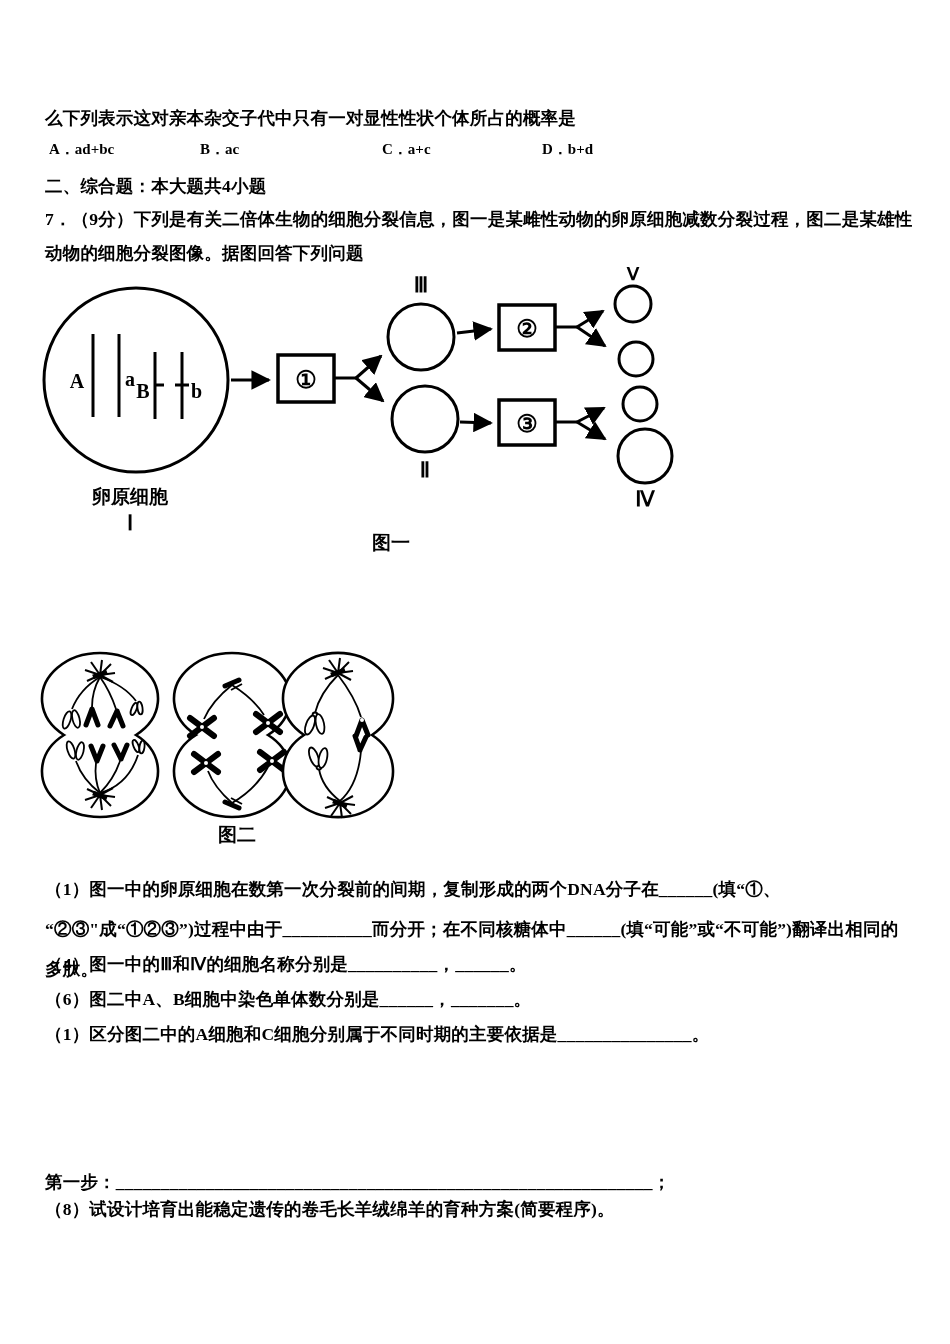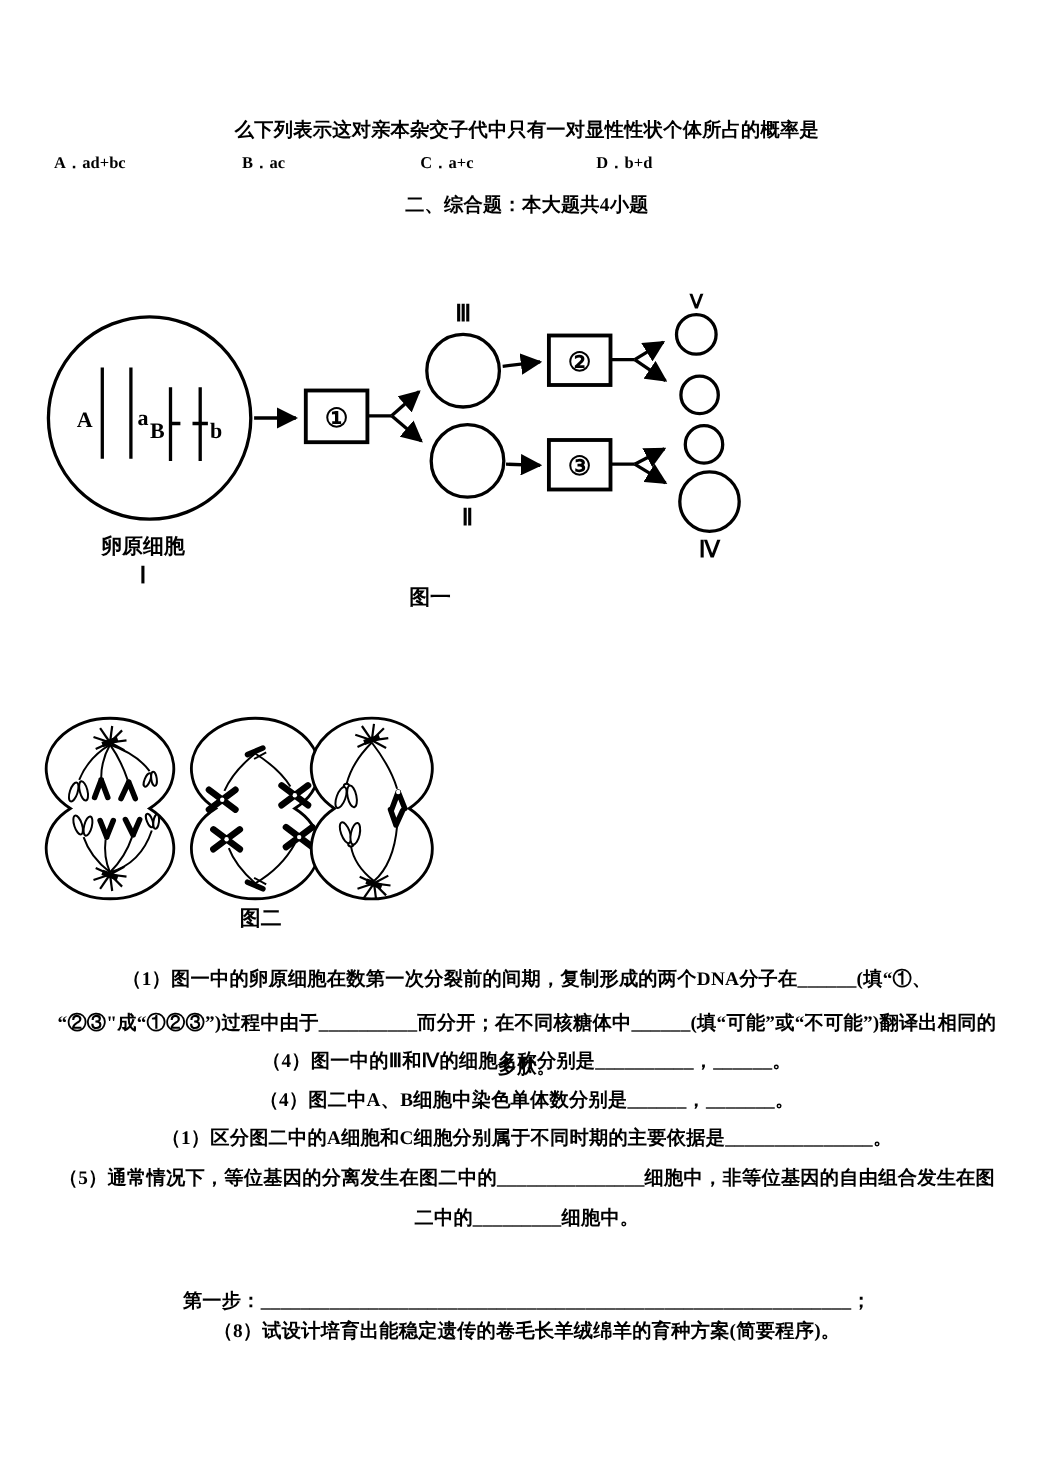--- a/index.html
+++ b/index.html
@@ -5,21 +5,20 @@
   html,body{margin:0;padding:0;background:#ffffff;}
   .page{
     position:relative;
     width:950px;
     height:1344px;
     background:#ffffff;
     color:#000;
     font-family:"Liberation Serif", serif;
     font-weight:700;
     overflow:hidden;
-    text-align:center;
   }
   .t{
     position:absolute;
     left:45px;
     width:868px;
     margin:0;
     font-size:17.5px;
     line-height:34px;
     letter-spacing:.2px;
     white-space:pre-wrap;
@@ -48,26 +47,27 @@
   .cellwall{stroke:#000;stroke-width:2.6;fill:#fff;}
 </style>
 </head>
 <body>
 
 <div class="page">
 
   <p class="t" style="top:101px">么下列表示这对亲本杂交子代中只有一对显性性状个体所占的概率是</p>
 
   <span class="opt" style="left:49px">A．ad+bc</span>
-  <span class="opt" style="left:220px">B．ac</span>
+  <span class="opt" style="left:200px">B．ac</span>
   <span class="opt" style="left:382px">C．a+c</span>
   <span class="opt" style="left:542px">D．b+d</span>
 
   <p class="t" style="top:169px">二、综合题：本大题共4小题</p>
 
+  <p class="t" style="top:202px">7．（9分）下列是有关二倍体生物的细胞分裂信息，图一是某雌性动物的卵原细胞减数分裂过程，图二是某雄性动物的细胞分裂图像。据图回答下列问题</p>
 
   <svg class="fig" style="left:30px;top:267px" width="690" height="294" viewBox="0 0 690 294">
     <defs>
       <marker id="arw" viewBox="0 0 10 10" refX="9" refY="5" markerWidth="6.5" markerHeight="6.5" orient="auto">
         <path d="M0,0 L10,5 L0,10 Z" fill="#000"></path>
       </marker>
     </defs>
 
     <circle class="ln" cx="106" cy="113" r="92"></circle>
     <line class="ln" x1="63" y1="67" x2="63" y2="150"></line>
@@ -197,20 +197,19 @@
       <path class="bk" d="M332,71 L326,87 M332,71 L338,86"></path>
       <circle cx="332" cy="71" r="2" fill="#fff"></circle>
       <path class="bk" d="M330,101 L325,87 M330,101 L336,88"></path>
     </g>
 
     <text x="188" y="192" font-size="19">图二</text>
   </svg>
 
   <p class="t lh40" style="top:869px">（1）图一中的卵原细胞在数第一次分裂前的间期，复制形成的两个DNA分子在______(填“①、 “②③"成“①②③”)过程中由于__________而分开；在不同核糖体中______(填“可能”或“不可能”)翻译出相同的多肽。</p>
   <p class="t" style="top:947px">（4）图一中的Ⅲ和Ⅳ的细胞名称分别是__________，______。</p>
-  <p class="t" style="top:982px">（4）图二中A、B细胞中染色单体数分别是______，_______。</p>
+  <p class="t" style="top:982px">（6）图二中A、B细胞中染色单体数分别是______，_______。</p>
   <p class="t" style="top:1017px">（1）区分图二中的A细胞和C细胞分别属于不同时期的主要依据是_______________。</p>
-  <p class="t lh37" style="top:1052px">（5）通常情况下，等位基因的分离发生在图二中的_______________细胞中，非等位基因的自由组合发生在图二中的_________细胞中。</p>
 
   <p class="t" style="top:1192px">（8）试设计培育出能稳定遗传的卷毛长羊绒绵羊的育种方案(简要程序)。</p>
   <p class="t" style="top:1165px">第一步：____________________________________________________________；</p>
 
 </div>
 
 </body></html>

